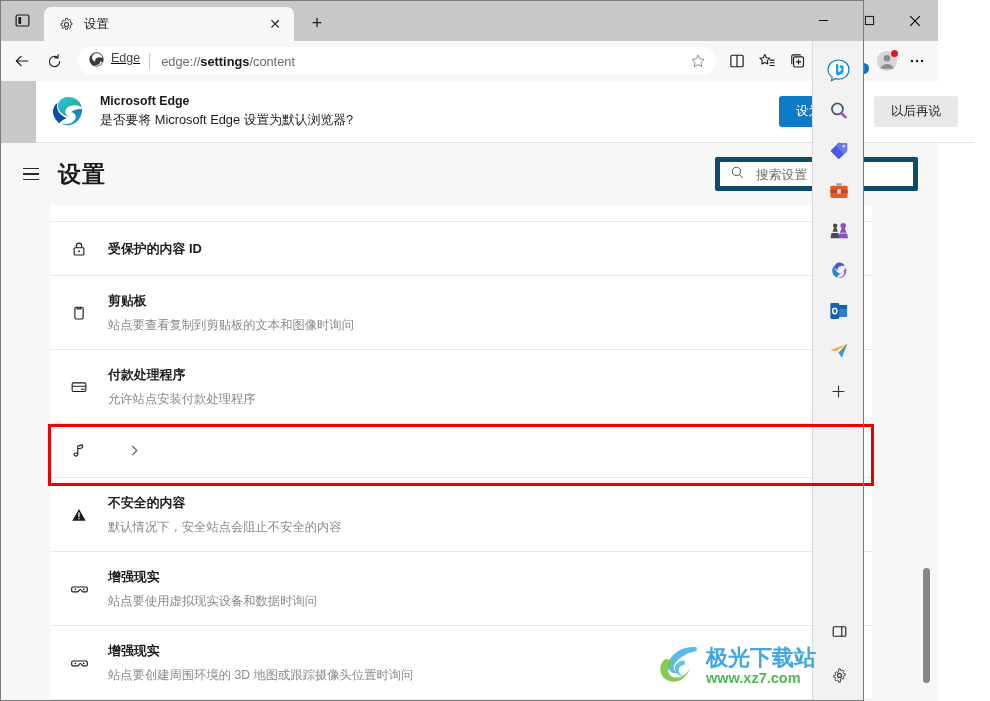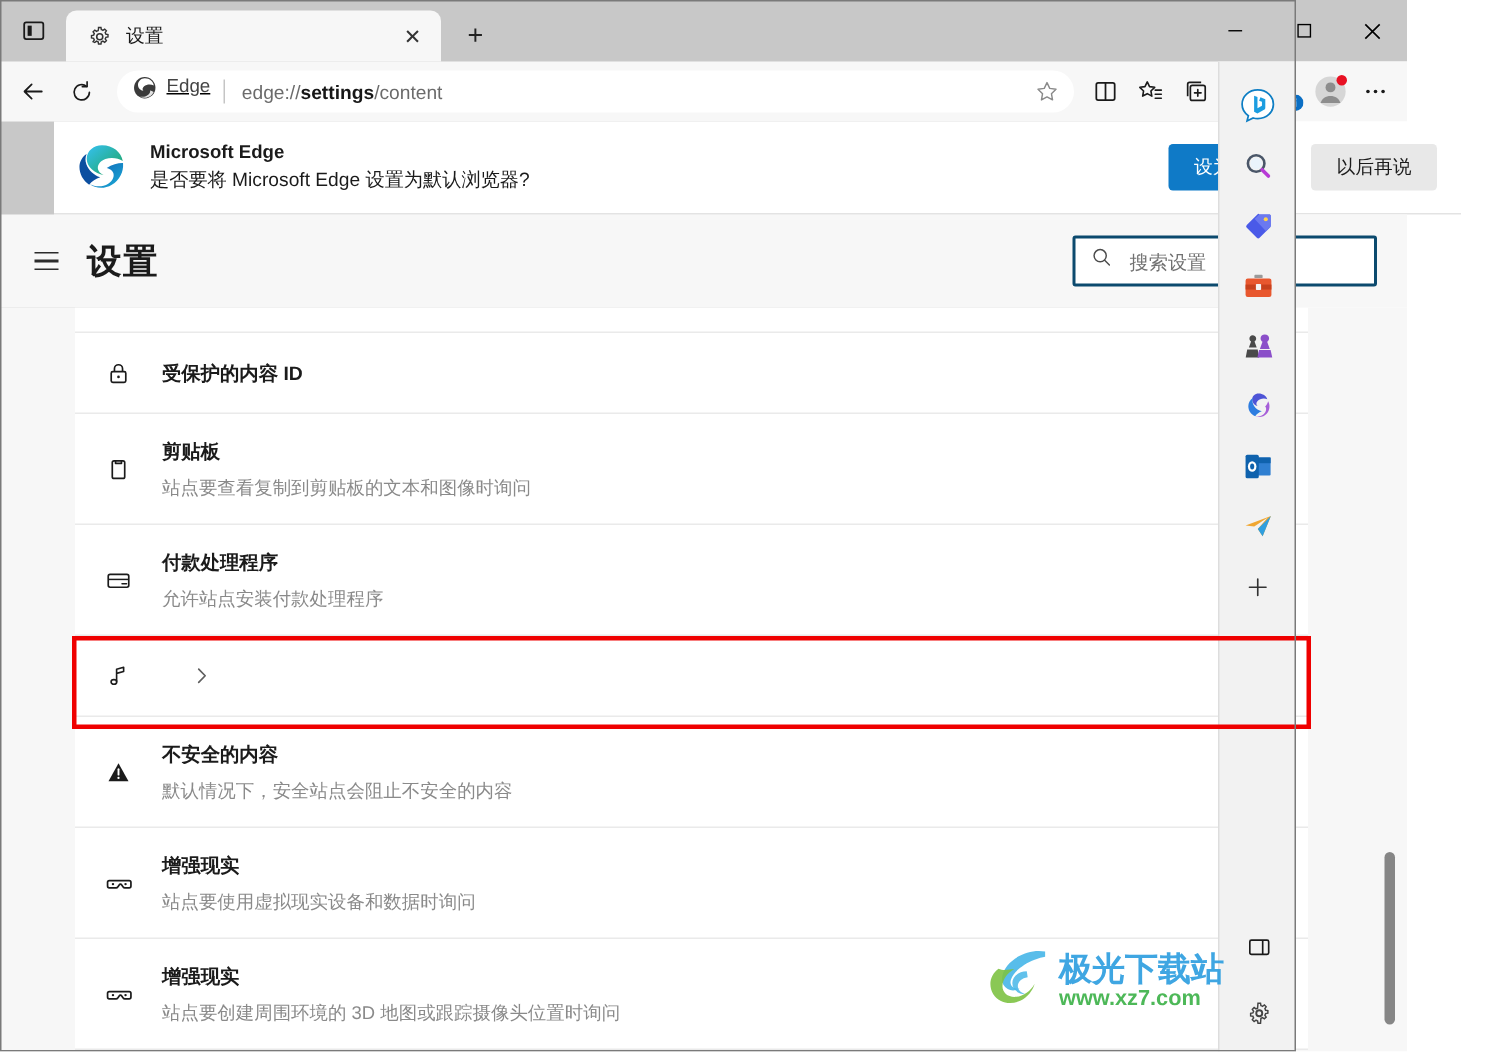--- a/index.html
+++ b/index.html
@@ -101,21 +101,21 @@
     display: flex; align-items: center; padding: 0 20px 0 0;
   }
   .hamburger {
     width: 34px; height: 34px; margin-left: 14px;
     display: flex; flex-direction: column; justify-content: center; align-items: center; gap: 4px;
   }
   .hamburger span { display: block; width: 16px; height: 1.4px; background: #2b2b2b; }
   .settings-title { font-size: 23px; font-weight: bold; color: #1b1b1b; margin-left: 10px; letter-spacing: 1px; }
   .search-box {
     margin-left: auto; width: 203px; height: 34px; background: #ffffff;
-    border: 2px solid #0c4a6e; border-radius: 2px;
+    border: 5px solid #0c4a6e; border-radius: 2px;
     display: flex; align-items: center; padding: 0 10px;
   }
   .search-input {
     border: none; outline: none; background: transparent;
     font-size: 12.8px; color: #666; margin-left: 11px; width: 100%;
     font-family: inherit;
   }
   .search-input::placeholder { color: #717171; }
 
   
@@ -167,21 +167,21 @@
     width: 40px; height: 40px; margin-bottom: 0px;
     display: flex; align-items: center; justify-content: center;
   }
   .side-bottom {
     position: absolute; bottom: 6px; left: 0; width: 52px;
     display: flex; flex-direction: column; align-items: center; gap: 4px;
   }
 
   
   .watermark {
-    position: absolute; right: 48px; bottom: 24px; z-index: 30;
+    position: absolute; right: 48px; bottom: 12px; z-index: 30;
     display: flex; align-items: center; pointer-events: none;
   }
   .wm-text { display: flex; flex-direction: column; margin-left: 2px; }
   .wm-main {
     font-size: 22px; font-weight: bold; color: #2f9fe0;
     letter-spacing: 0px; line-height: 24px; opacity: 0.92;
   }
   .wm-sub {
     font-size: 14.5px; font-weight: bold; color: #3eb24a; letter-spacing: 0px;
     line-height: 16px; opacity: 0.92;

